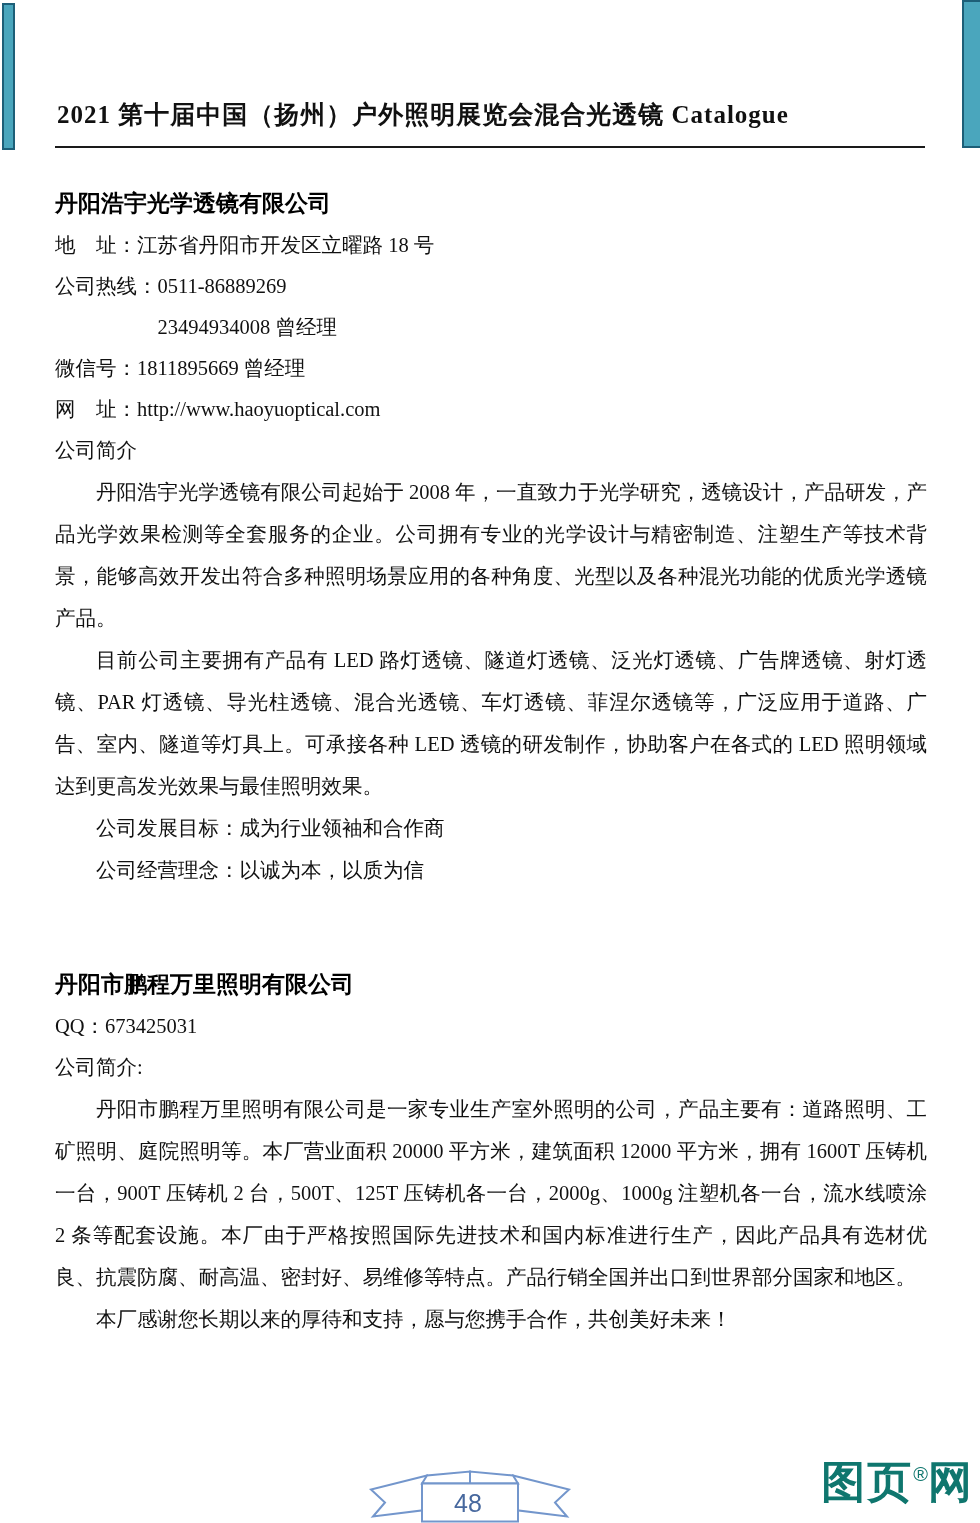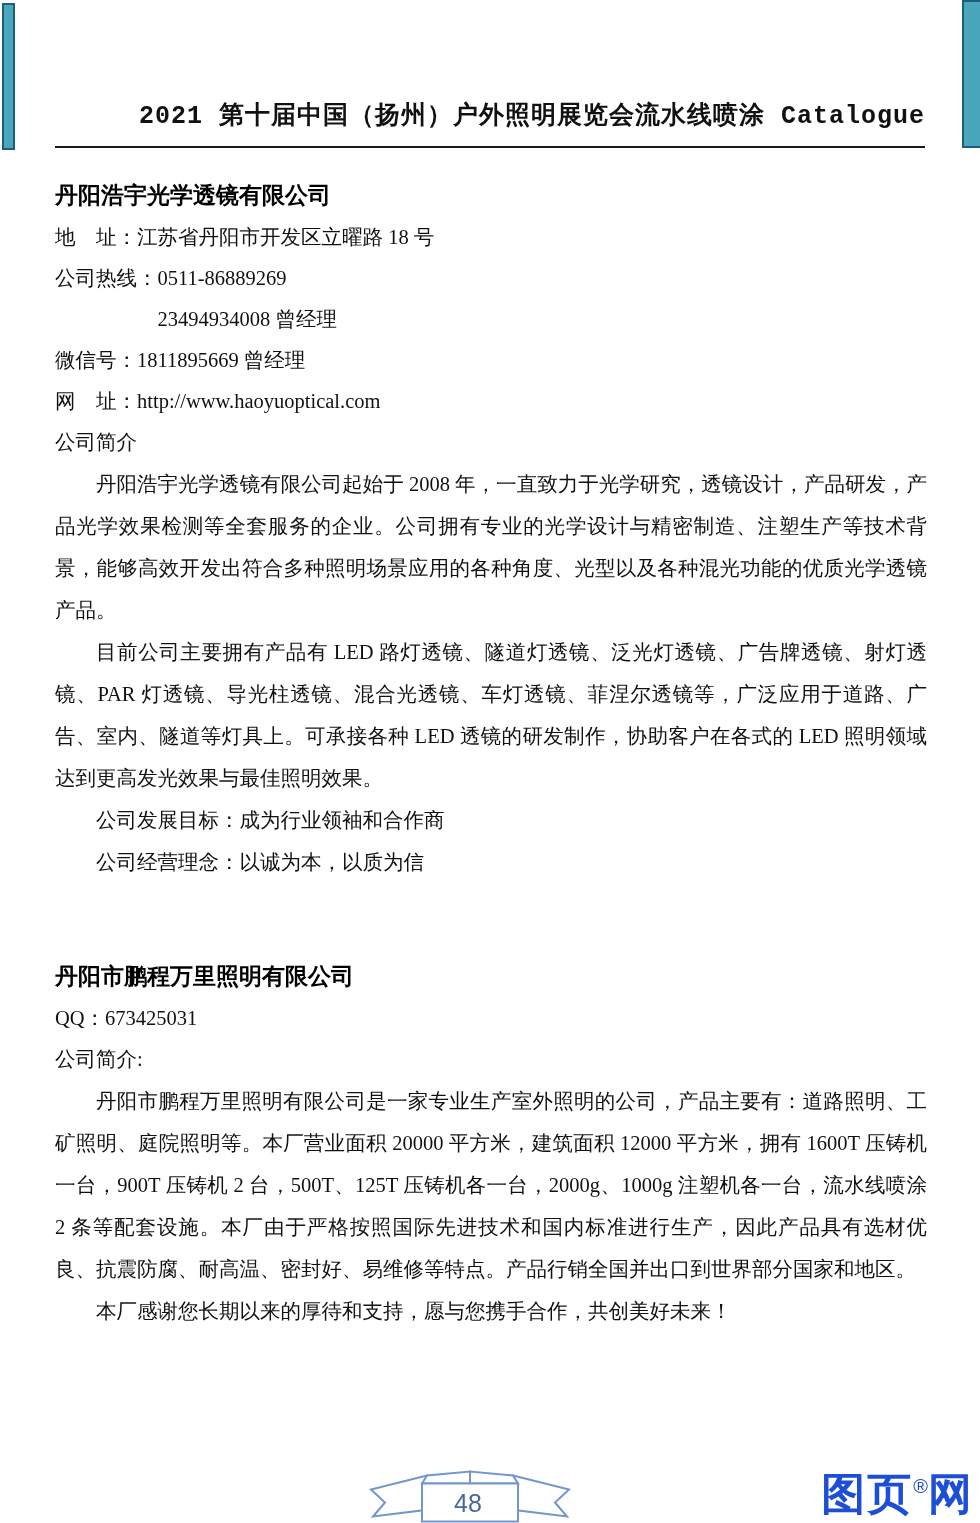--- a/index.html
+++ b/index.html
@@ -22,33 +22,33 @@
   .bar-right {
     position: absolute; right: 0; top: 0;
     width: 18px; height: 148px;
     border-right: none !important;
   }
   .accent-bar { background: #4aa6bd; border: 2px solid #1d5f78; }
 
   
   .header {
     position: absolute; left: 57px; top: 98px; width: 868px;
-    display: flex; justify-content: flex-end; align-items: baseline;
-    font-family: Liberation Mono, monospace;
+    display: flex; justify-content: flex-start; align-items: baseline;
+    font-family: Liberation Serif, serif;
   }
   .header-left  { font-size: 25px; font-weight: 700; letter-spacing: 1px; }
   .header-right { font-size: 25px; font-weight: 600; letter-spacing: 1px; }
   .header-rule {
     position: absolute; left: 55px; top: 146px; width: 870px;
     border-top: 2px solid #1a1a1a;
   }
 
   
   .content {
-    position: absolute; left: 55px; top: 140px; width: 872px;
+    position: absolute; left: 55px; top: 148px; width: 872px;
     font-size: 20.5px; line-height: 42px;
   }
   .company-name {
     font-family: "Liberation Sans", sans-serif;
     font-size: 23px; font-weight: 700; color: #000;
     line-height: 30px;
   }
   .company-1 .company-name { margin-top: 40px; }
   .company-2 .company-name { margin-top: 78px; }
   .info-block { margin-top: 7px; }
@@ -65,44 +65,44 @@
   .ribbon-wrap svg { display: block; }
   .ribbon-number {
     position: absolute; left: 55px; top: 15px; width: 92px; height: 38px;
     display: flex; align-items: center; justify-content: center;
     font-family: "Liberation Sans", sans-serif;
     font-size: 25px; color: #47689e;
   }
 
   
   .watermark {
-    position: absolute; right: 6px; bottom: 0px;
+    position: absolute; right: 6px; bottom: 12px;
     font-family: "Liberation Sans", sans-serif;
     font-weight: 700; font-size: 44px; line-height: 58px;
     letter-spacing: 2px;
-    color: #1d4ed8;
+    color: #0f766e;
     user-select: none;
   }
   .watermark sup {
     font-size: 20px; font-weight: 400;
     vertical-align: super; line-height: 0;
     letter-spacing: 0;
   }
 </style>
 </head>
 <body>
 
 <div class="page">
 
   <div class="accent-bar bar-left"></div>
   <div class="accent-bar bar-right"></div>
 
   <div class="header">
     <span class="header-left">2021 第十届中国（扬州）户外照明展览会</span>
-    <span class="header-right">流水线喷涂 Catalogue</span>
+    <span class="header-right">混合光透镜 Catalogue</span>
   </div>
   <div class="header-rule"></div>
 
   <div class="content">
 
     <section class="company company-1">
       <h2 class="company-name">丹阳浩宇光学透镜有限公司</h2>
       <div class="info-block">
         <div class="info-line">地　址：江苏省丹阳市开发区立曜路 18 号</div>
         <div class="info-line">公司热线：0511-86889269</div>

